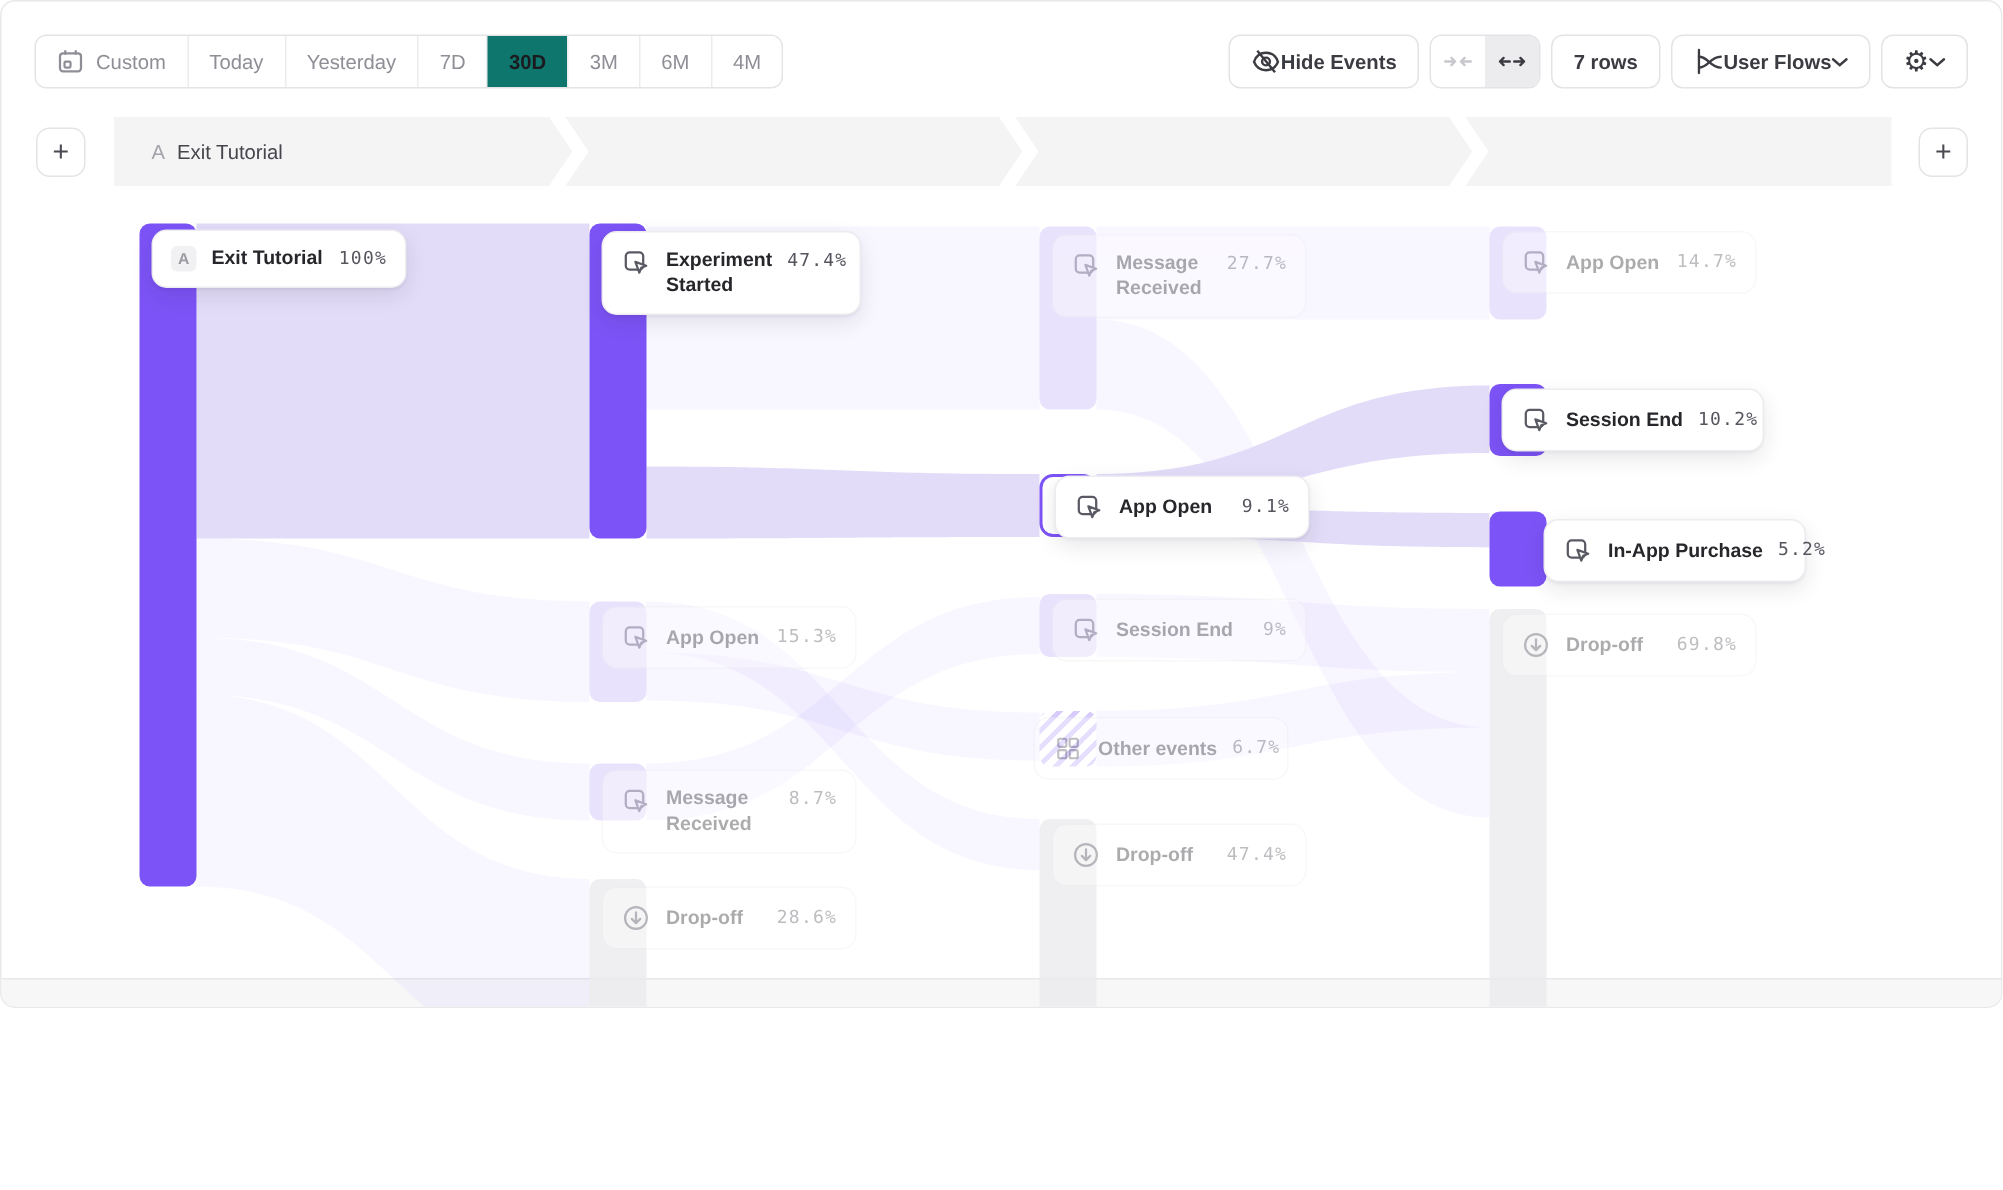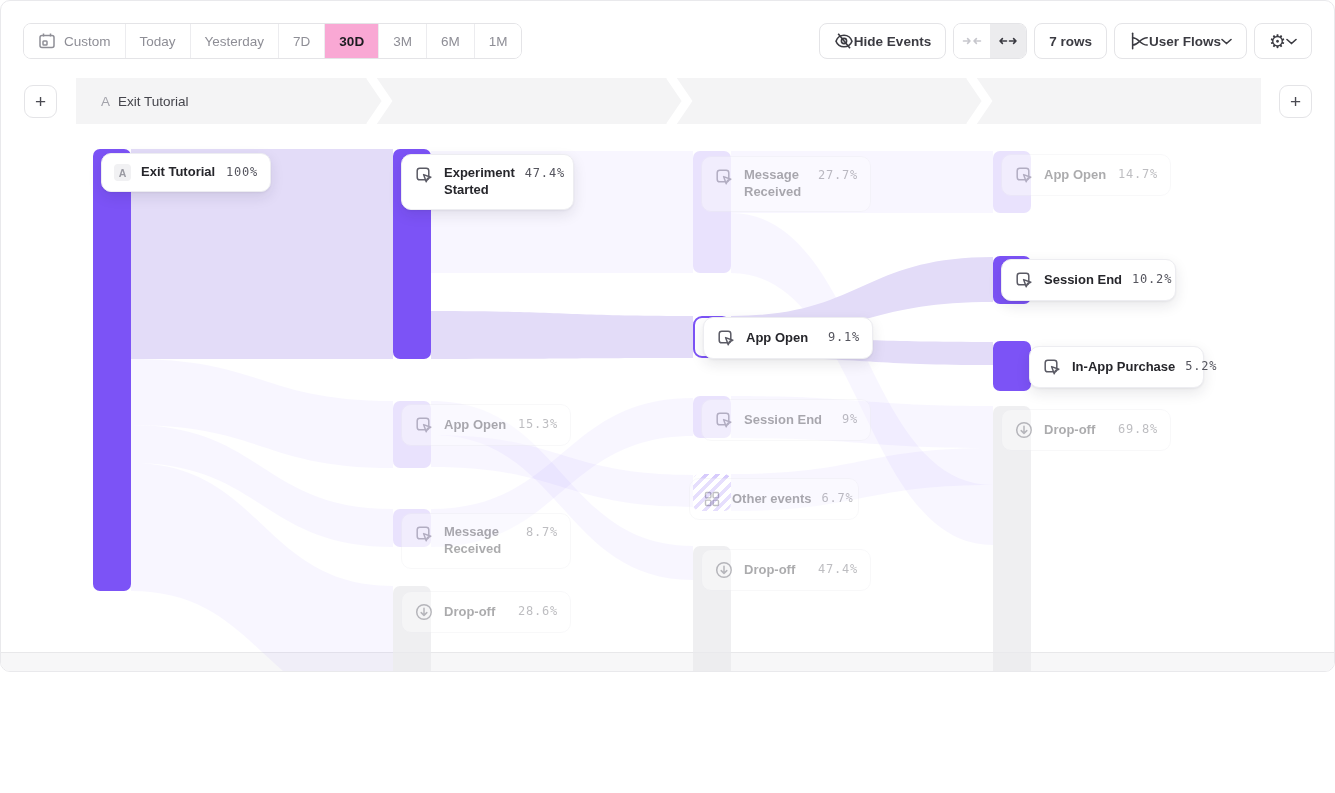--- a/index.html
+++ b/index.html
@@ -9,21 +9,21 @@
          border:1px solid #e9e9ec; border-radius:10px; overflow:hidden; }
 
   
   .toolbar { position:absolute; left:0; top:0; width:100%; height:72px; }
   .btn-group { position:absolute; left:22px; top:22px; height:36px; display:flex;
                border:1px solid #e4e4e7; border-radius:8px; overflow:hidden; background:#fff; }
   .dr-btn { display:flex; align-items:center; gap:8px; padding:0 14px; background:#fff;
             border:none; border-left:1px solid #ececef; font-family:inherit;
             font-size:13.5px; color:#8e8e96; cursor:pointer; white-space:nowrap; }
   .dr-btn:first-child { border-left:none; }
-  .dr-btn.active { background:#f9a8d4; color:#1b1b1f; font-weight:700; }
+  .dr-btn.active { background:#0f766e; color:#1b1b1f; font-weight:700; }
   .toolbar-right { position:absolute; right:22px; top:22px; height:36px; display:flex; gap:7px; }
   .tbtn { display:flex; align-items:center; gap:0; height:36px; padding:0 14px;
           border:1px solid #e4e4e7; border-radius:8px; background:#fff; cursor:pointer;
           font-family:inherit; font-size:13.5px; font-weight:700; color:#3b3b42; white-space:nowrap; }
   .seg-pair { display:flex; height:36px; border:1px solid #e4e4e7; border-radius:8px;
               overflow:hidden; background:#fff; }
   .seg { display:flex; align-items:center; justify-content:center; width:36px; height:100%;
          background:#fff; border:none; cursor:pointer; }
   .seg.muted svg { stroke:#c7c7cd; }
   .seg.active { background:#ececee; }
@@ -103,21 +103,21 @@
         <button class="dr-btn active">
           <span>30D</span>
         </button>
         <button class="dr-btn">
           <span>3M</span>
         </button>
         <button class="dr-btn">
           <span>6M</span>
         </button>
         <button class="dr-btn">
-          <span>1M</span>
+          <span>4M</span>
         </button>
       </div>
 
     <div class="toolbar-right">
       <button class="tbtn">
         <span class="ticon">
           <svg width="20" height="20" viewBox="0 0 20 20" fill="none" stroke="#3b3b42" stroke-width="1.6">
             <path d="M2 10.2 C3.4 6.2 6.5 4.2 10 4.2 C13.5 4.2 16.6 6.2 18 10.2 C16.6 13.8 13.5 15.8 10 15.8 C6.5 15.8 3.4 13.8 2 10.2 Z"></path>
             <circle cx="10" cy="10" r="2.6"></circle>
             <path d="M4.2 2.8 L16 17.2"></path>

